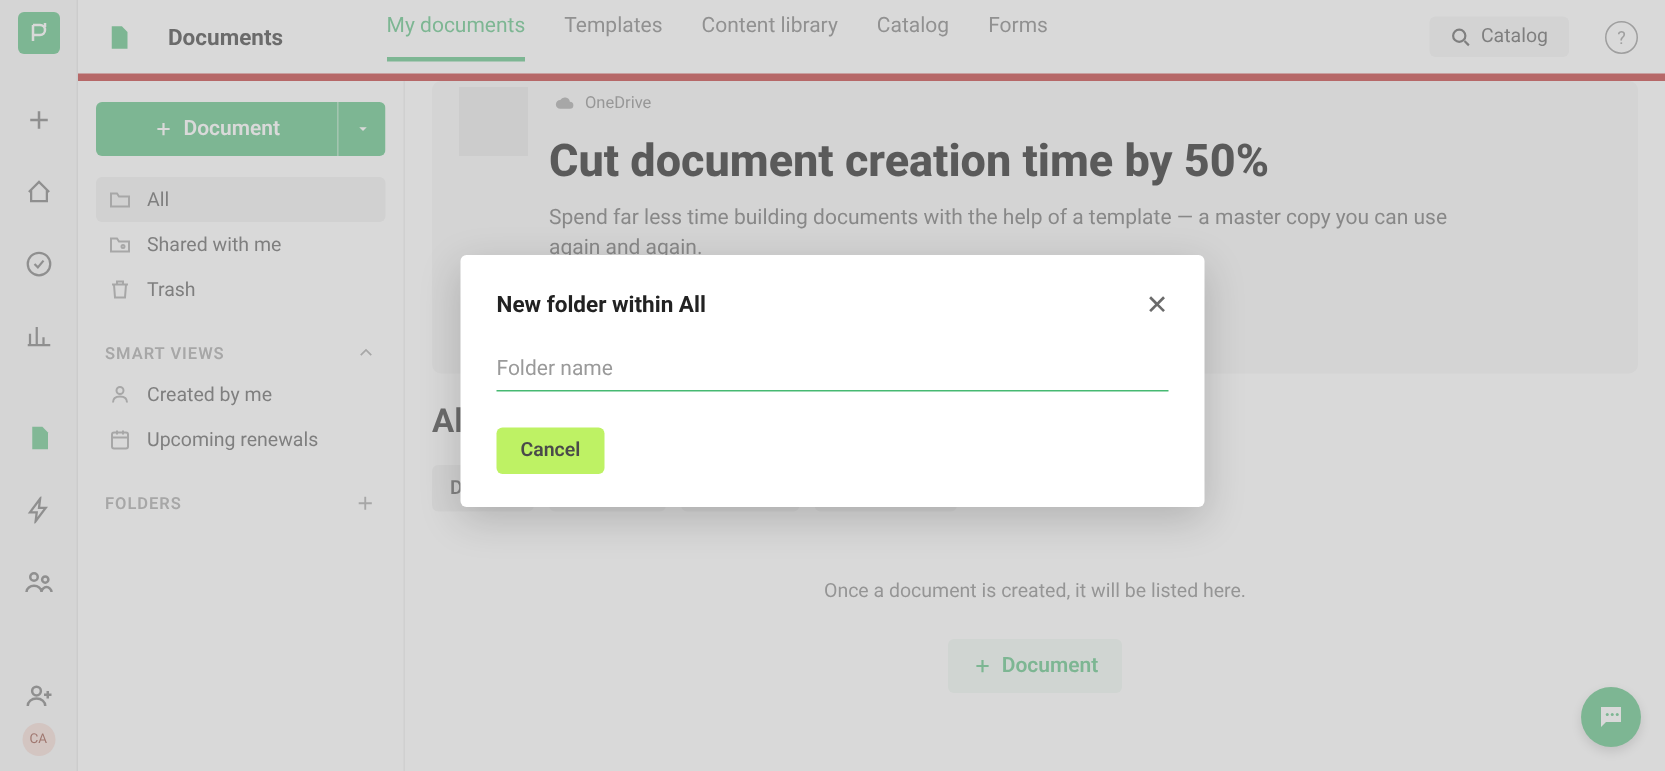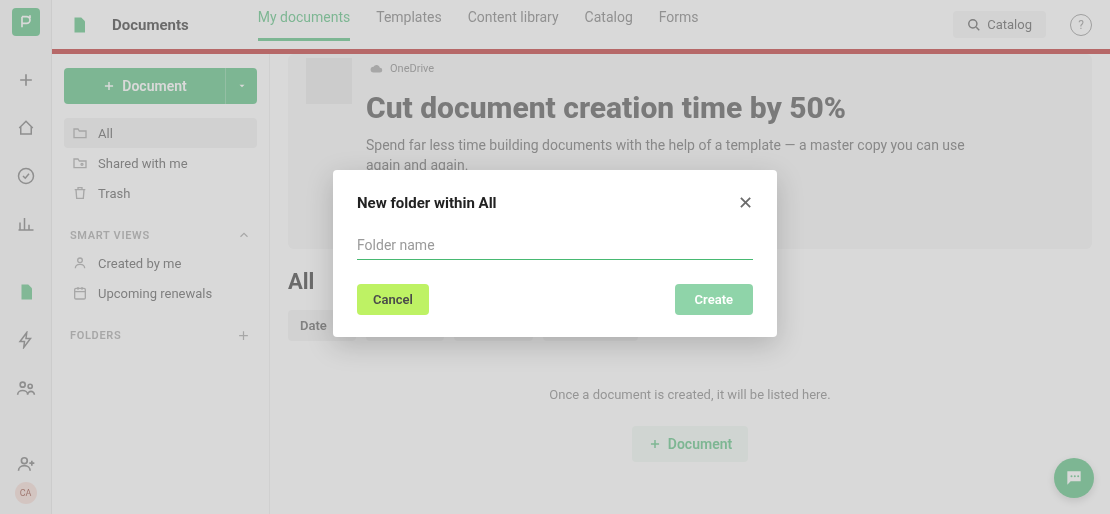--- a/index.html
+++ b/index.html
@@ -38,38 +38,38 @@
   .sb-item { display:flex; align-items:center; gap:10px; padding:7px 8px; font-size:13px; color:#4a4a4a; border-radius:4px; cursor:pointer;}
   .sb-item.active { background:#eeeeee; }
   .sb-item svg, .sb-item .ico { color:#9a9a9a; width:16px; height:16px; flex-shrink:0;}
   .sb-header { display:flex; justify-content:space-between; align-items:center; padding:0 6px; margin-top:20px; font-size:11px; letter-spacing:0.06em; color:#9a9a9a; font-weight:600;}
   .sb-header .chev, .sb-header .plus-s { cursor:pointer; color:#9a9a9a; }
 
   
   .content { flex:1; overflow:auto; padding: 0 18px 20px 18px; }
   .banner { background:#f4f4f4; border-radius:6px; padding: 10px 24px 24px 78px; position:relative; margin-top:0; }
   .banner .onedrive { position:absolute; top:8px; left:82px; font-size:11px; color:#7a7a7a; display:flex; align-items:center; gap:6px;}
-  .banner h2 { margin-top:26px; font-size:30px; font-weight:800; color:#404040; }
+  .banner h2 { margin-top:26px; font-size:30px; font-weight:800; color:#000000; }
   .banner p { margin-top:10px; font-size:14px; color:#5c5c5c; max-width: 620px; line-height:1.45; }
   .banner .explore { margin-top:16px; background:#fff; border:1px solid #47b972; color:#47b972; padding:8px 14px; border-radius:4px; font-size:13px; font-weight:600; cursor:pointer;}
   .thumb { position:absolute; left:18px; top:4px; width:46px; height:46px; background:#e4e4e4; }
 
   .list-title { font-size:22px; font-weight:700; margin-top:20px; color:#222; }
   .filters { display:flex; gap:10px; margin-top:16px; }
   .filter { background:#f1f1f1; border:none; padding:8px 12px; font-size:13px; color:#4f4f4f; border-radius:4px; display:flex; align-items:center; gap:8px; cursor:pointer; font-weight:600;}
   .filter .tri { font-size:9px; color:#8a8a8a; }
 
   .empty { text-align:center; margin-top:46px; }
   .empty h3 { font-size:17px; color:#333; font-weight:700; }
   .empty p { font-size:13px; color:#777; margin-top:8px; }
   .empty .create-doc { margin-top:24px; background:#edf7f0; border:none; color:#47b972; padding:10px 16px; font-weight:600; border-radius:4px; font-size:14px; display:inline-flex;align-items:center;gap:6px; cursor:pointer;}
 
   
   .overlay { position:absolute; inset:0; background:rgba(180,180,180,0.5); display:flex; align-items:flex-start; justify-content:center; }
-  .modal { margin-top:170px; width:444px; background:#fff; border-radius:4px; box-shadow:0 8px 28px rgba(0,0,0,0.18); padding:22px 24px; }
+  .modal { margin-top:170px; width:496px; background:#fff; border-radius:4px; box-shadow:0 8px 28px rgba(0,0,0,0.18); padding:22px 24px; }
   .modal-head { display:flex; justify-content:space-between; align-items:center; }
   .modal-head h4 { font-size:15px; font-weight:700; color:#222; }
   .modal-head .close { cursor:pointer; color:#6b6b6b; font-size:18px; background:none; border:none; }
   .modal input { width:100%; border:none; border-bottom:1.5px solid #47b972; padding:8px 0 6px 0; font-size:14px; color:#333; margin-top:16px; outline:none; }
   .modal input::placeholder { color:#9a9a9a; }
   .modal-actions { display:flex; justify-content:space-between; margin-top:24px; }
   .btn-cancel { background:#bef264; border:none; padding:8px 16px; border-radius:4px; font-size:13px; color:#4a4a4a; font-weight:600; cursor:pointer;}
   .btn-create { background:#8fd4a9; border:none; padding:8px 20px; border-radius:4px; font-size:13px; color:#fff; font-weight:600; cursor:pointer;}
 
   
@@ -297,17 +297,16 @@
 
   <div class="overlay">
     <div class="modal">
       <div class="modal-head">
         <h4>New folder within All</h4>
         <button class="close">✕</button>
       </div>
       <input type="text" autofocus="" placeholder="Folder name" style="">
       <div class="modal-actions">
         <button class="btn-cancel">Cancel</button>
-        <button class="btn-create">Create</button>
       </div>
     </div>
   </div>
 </div>
 
 </body></html>

